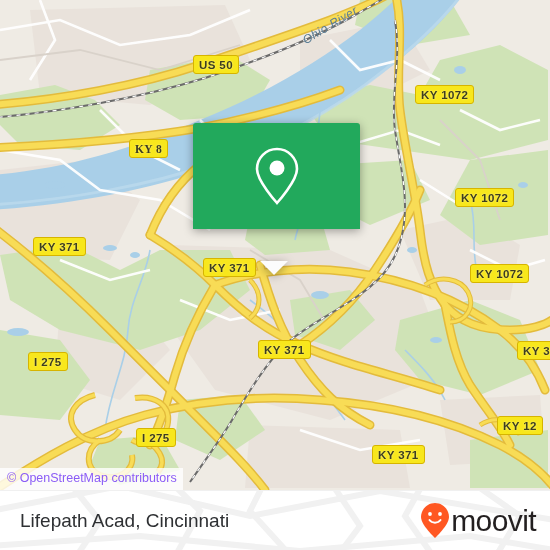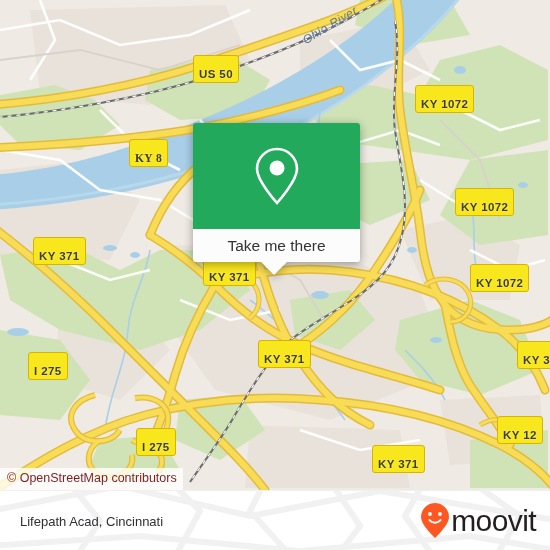--- a/index.html
+++ b/index.html
@@ -16,37 +16,37 @@
     width: 550px; height: 490px;
     background: #efebe4;
     overflow: hidden;
   }
   .map-svg { position: absolute; left: 0; top: 0; }
 
   
   #attrib {
     position: absolute; left: 0; top: 468px;
     height: 22px; padding: 3px 6px 0 7px;
-    font-size: 12.5px; color: #7f1d1d;
+    font-size: 12.5px; color: #8b5cf6;
     background: rgba(255,255,255,0.80);
     white-space: nowrap;
     z-index: 40;
   }
 
   
   .shield {
     position: absolute;
     background: #f8e71c;
     border: 1.6px solid #d6b400;
     border-radius: 3px;
     color: #3d3d1f;
     font-size: 11.5px;
     font-weight: bold;
     letter-spacing: .4px;
-    padding: 12px 5px 2px 5px;
+    padding: 3px 5px 2px 5px;
     white-space: nowrap;
     line-height: 12px;
     z-index: 20;
     text-shadow: 0 0 2px rgba(255,255,255,.5);
   }
 
   
   .river-label {
     position: absolute;
     font-size: 12px;
@@ -93,21 +93,21 @@
     width: 550px; height: 60px;
     background: #ffffff;
     overflow: hidden;
     z-index: 70;
     border-top: 1px solid #f0f0f0;
   }
   #footer-watermark { position: absolute; left: 0; top: -10px; opacity: 1; }
   #footer-title {
     position: absolute; left: 20px; top: 50%;
     transform: translateY(-50%);
-    font-size: 13px; color: #2e3033;
+    font-size: 19px; color: #2e3033;
     white-space: nowrap;
   }
   #brand {
     position: absolute; right: 14px; top: 50%;
     transform: translateY(-50%);
     display: flex; align-items: center;
   }
   #brand-name {
     font-size: 30px; color: #231f20;
     letter-spacing: -.6px; line-height: 30px;
@@ -307,23 +307,20 @@
 
     <div id="attrib">© OpenStreetMap contributors</div>
 
     <div id="popup">
       <div id="popup-top">
         <svg width="50" height="62" viewBox="0 0 50 62">
           <path d="M25 4 C14 4 5 13 5 24 C5 36 25 58 25 58 C25 58 45 36 45 24 C45 13 36 4 25 4 Z" fill="none" stroke="#ffffff" stroke-width="2.6"></path>
           <circle cx="25" cy="23" r="7.5" fill="#ffffff"></circle>
         </svg>
       </div>
-      <div id="popup-bottom">
-        <span>Take me there</span>
-      </div>
       <div id="popup-tail"></div>
     </div>
 
   </div>
 
   <div id="footer">
 
     <svg id="footer-watermark" width="550" height="80" viewBox="0 0 550 80">
       <g fill="none" stroke="#f1f1f1" stroke-width="6">
         <path d="M-10,30 L120,5 L250,35 L380,10 L560,40"></path>

